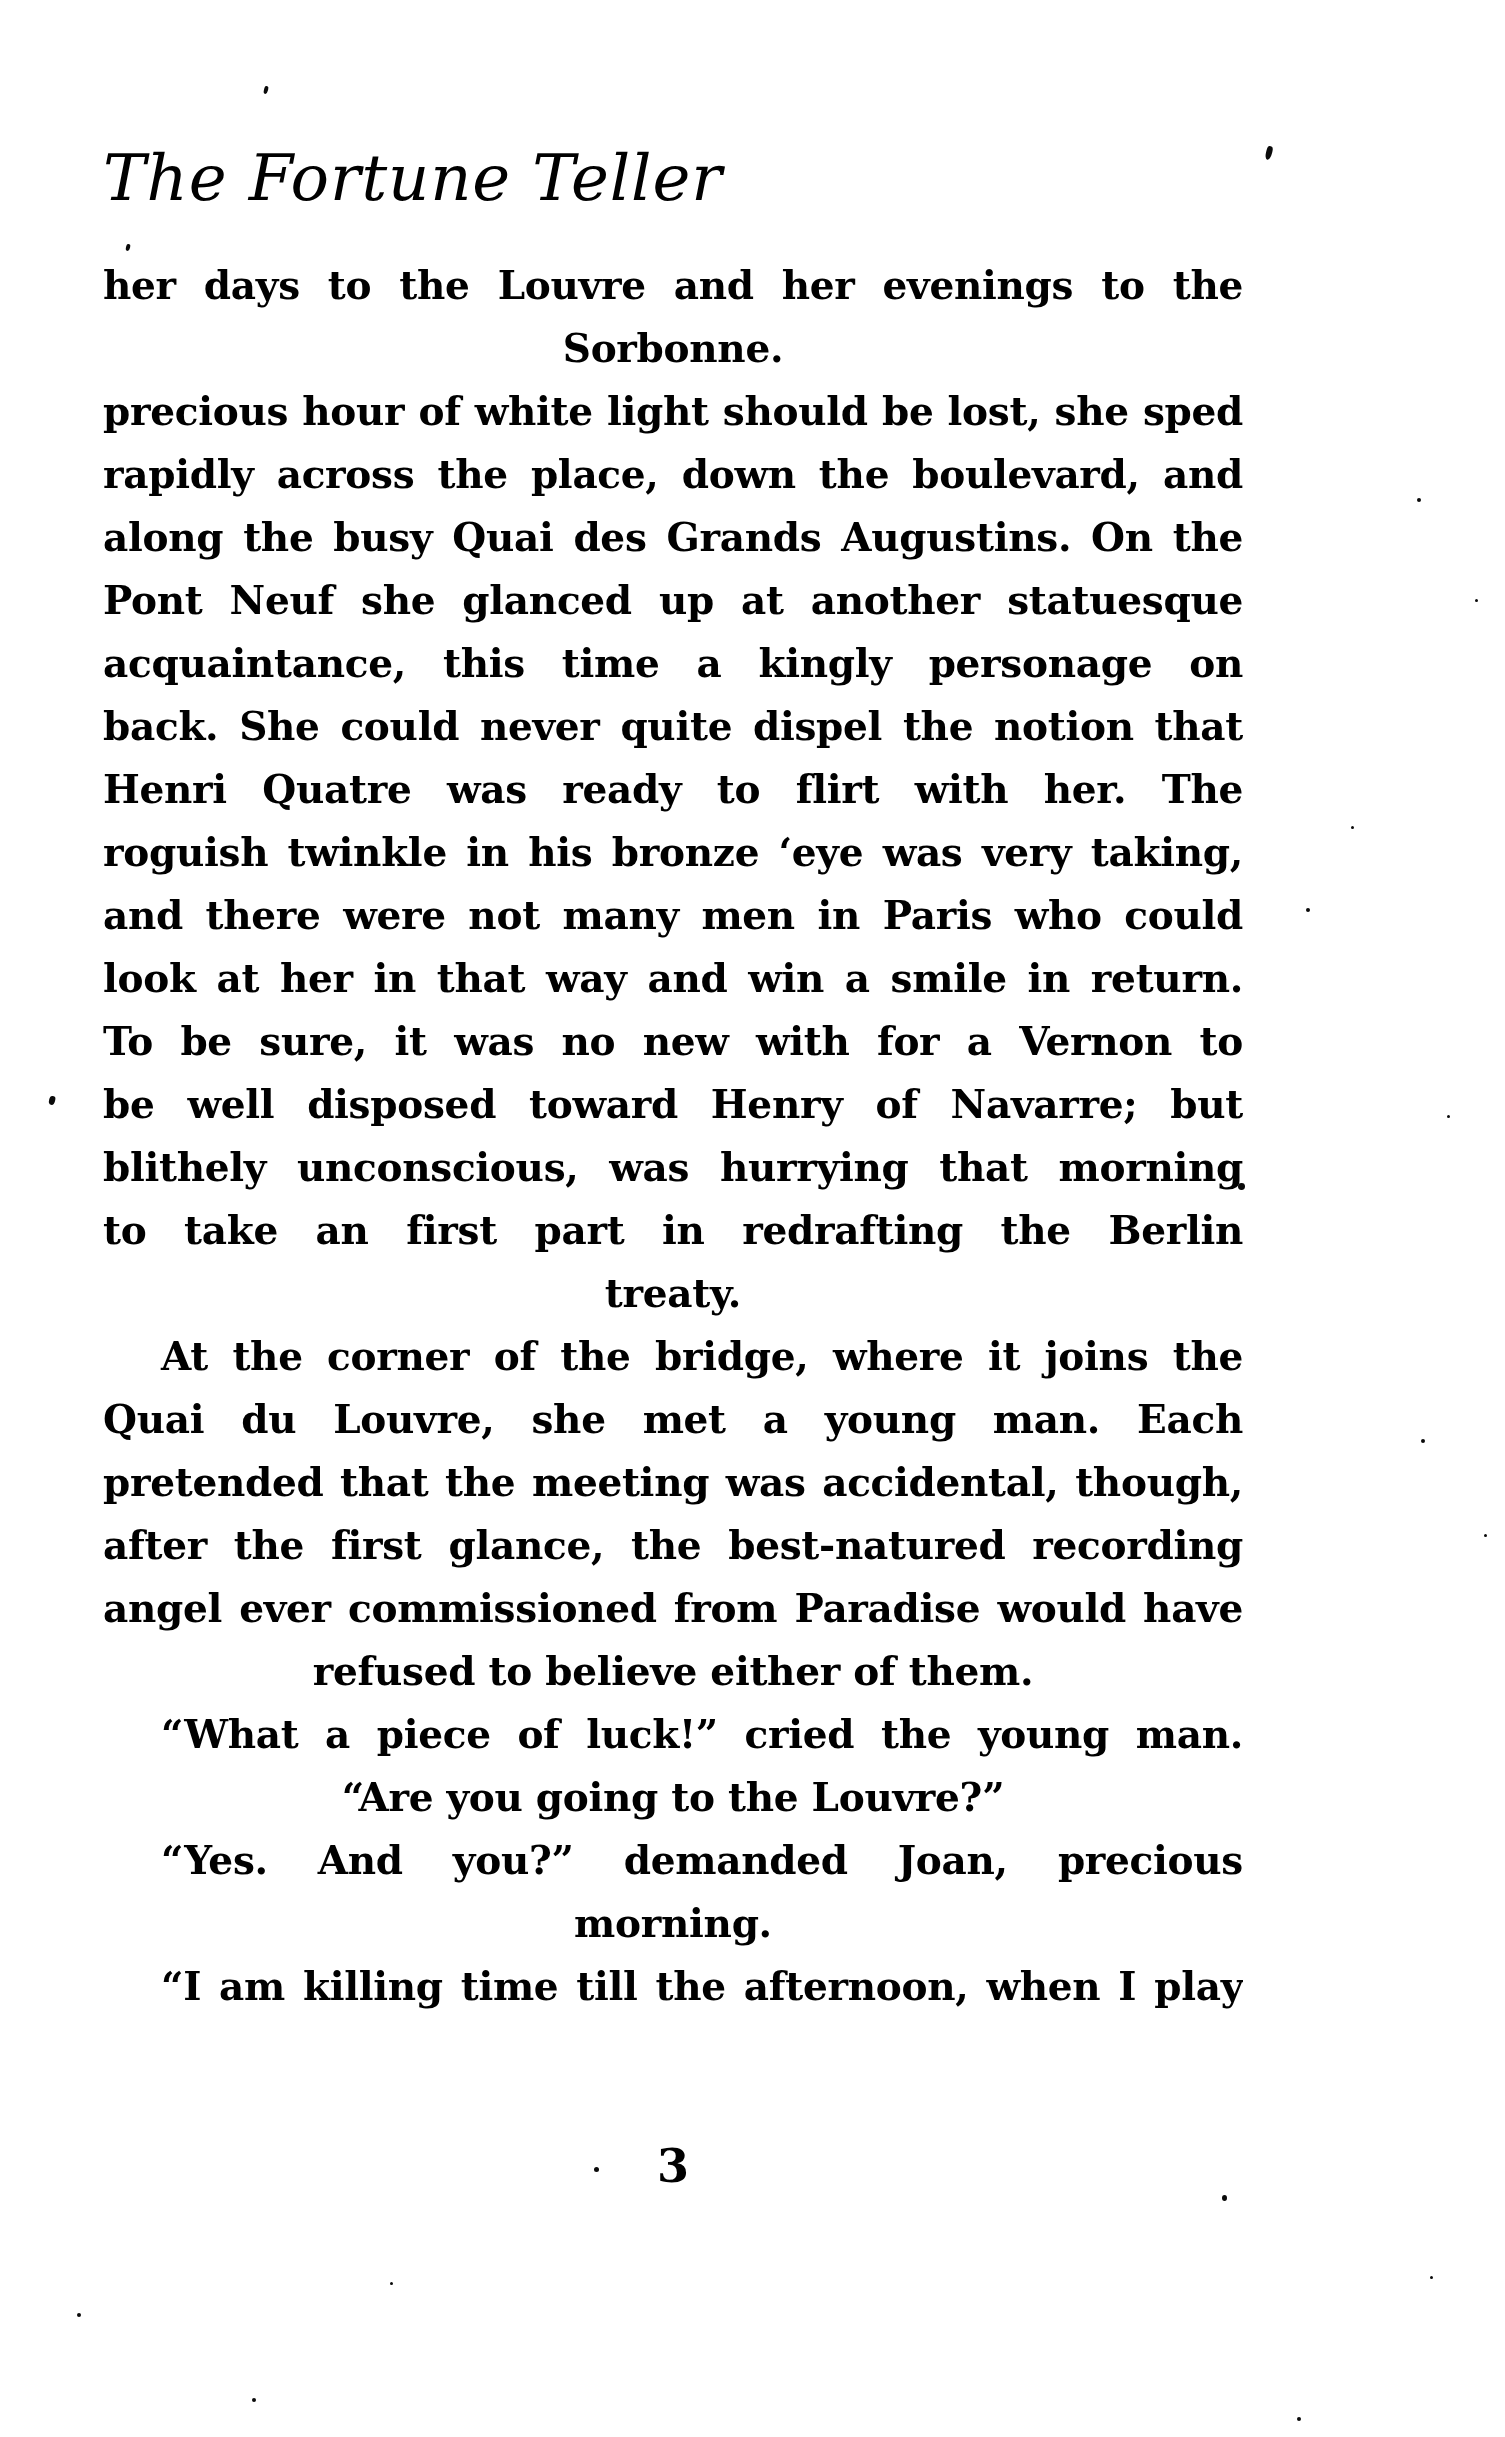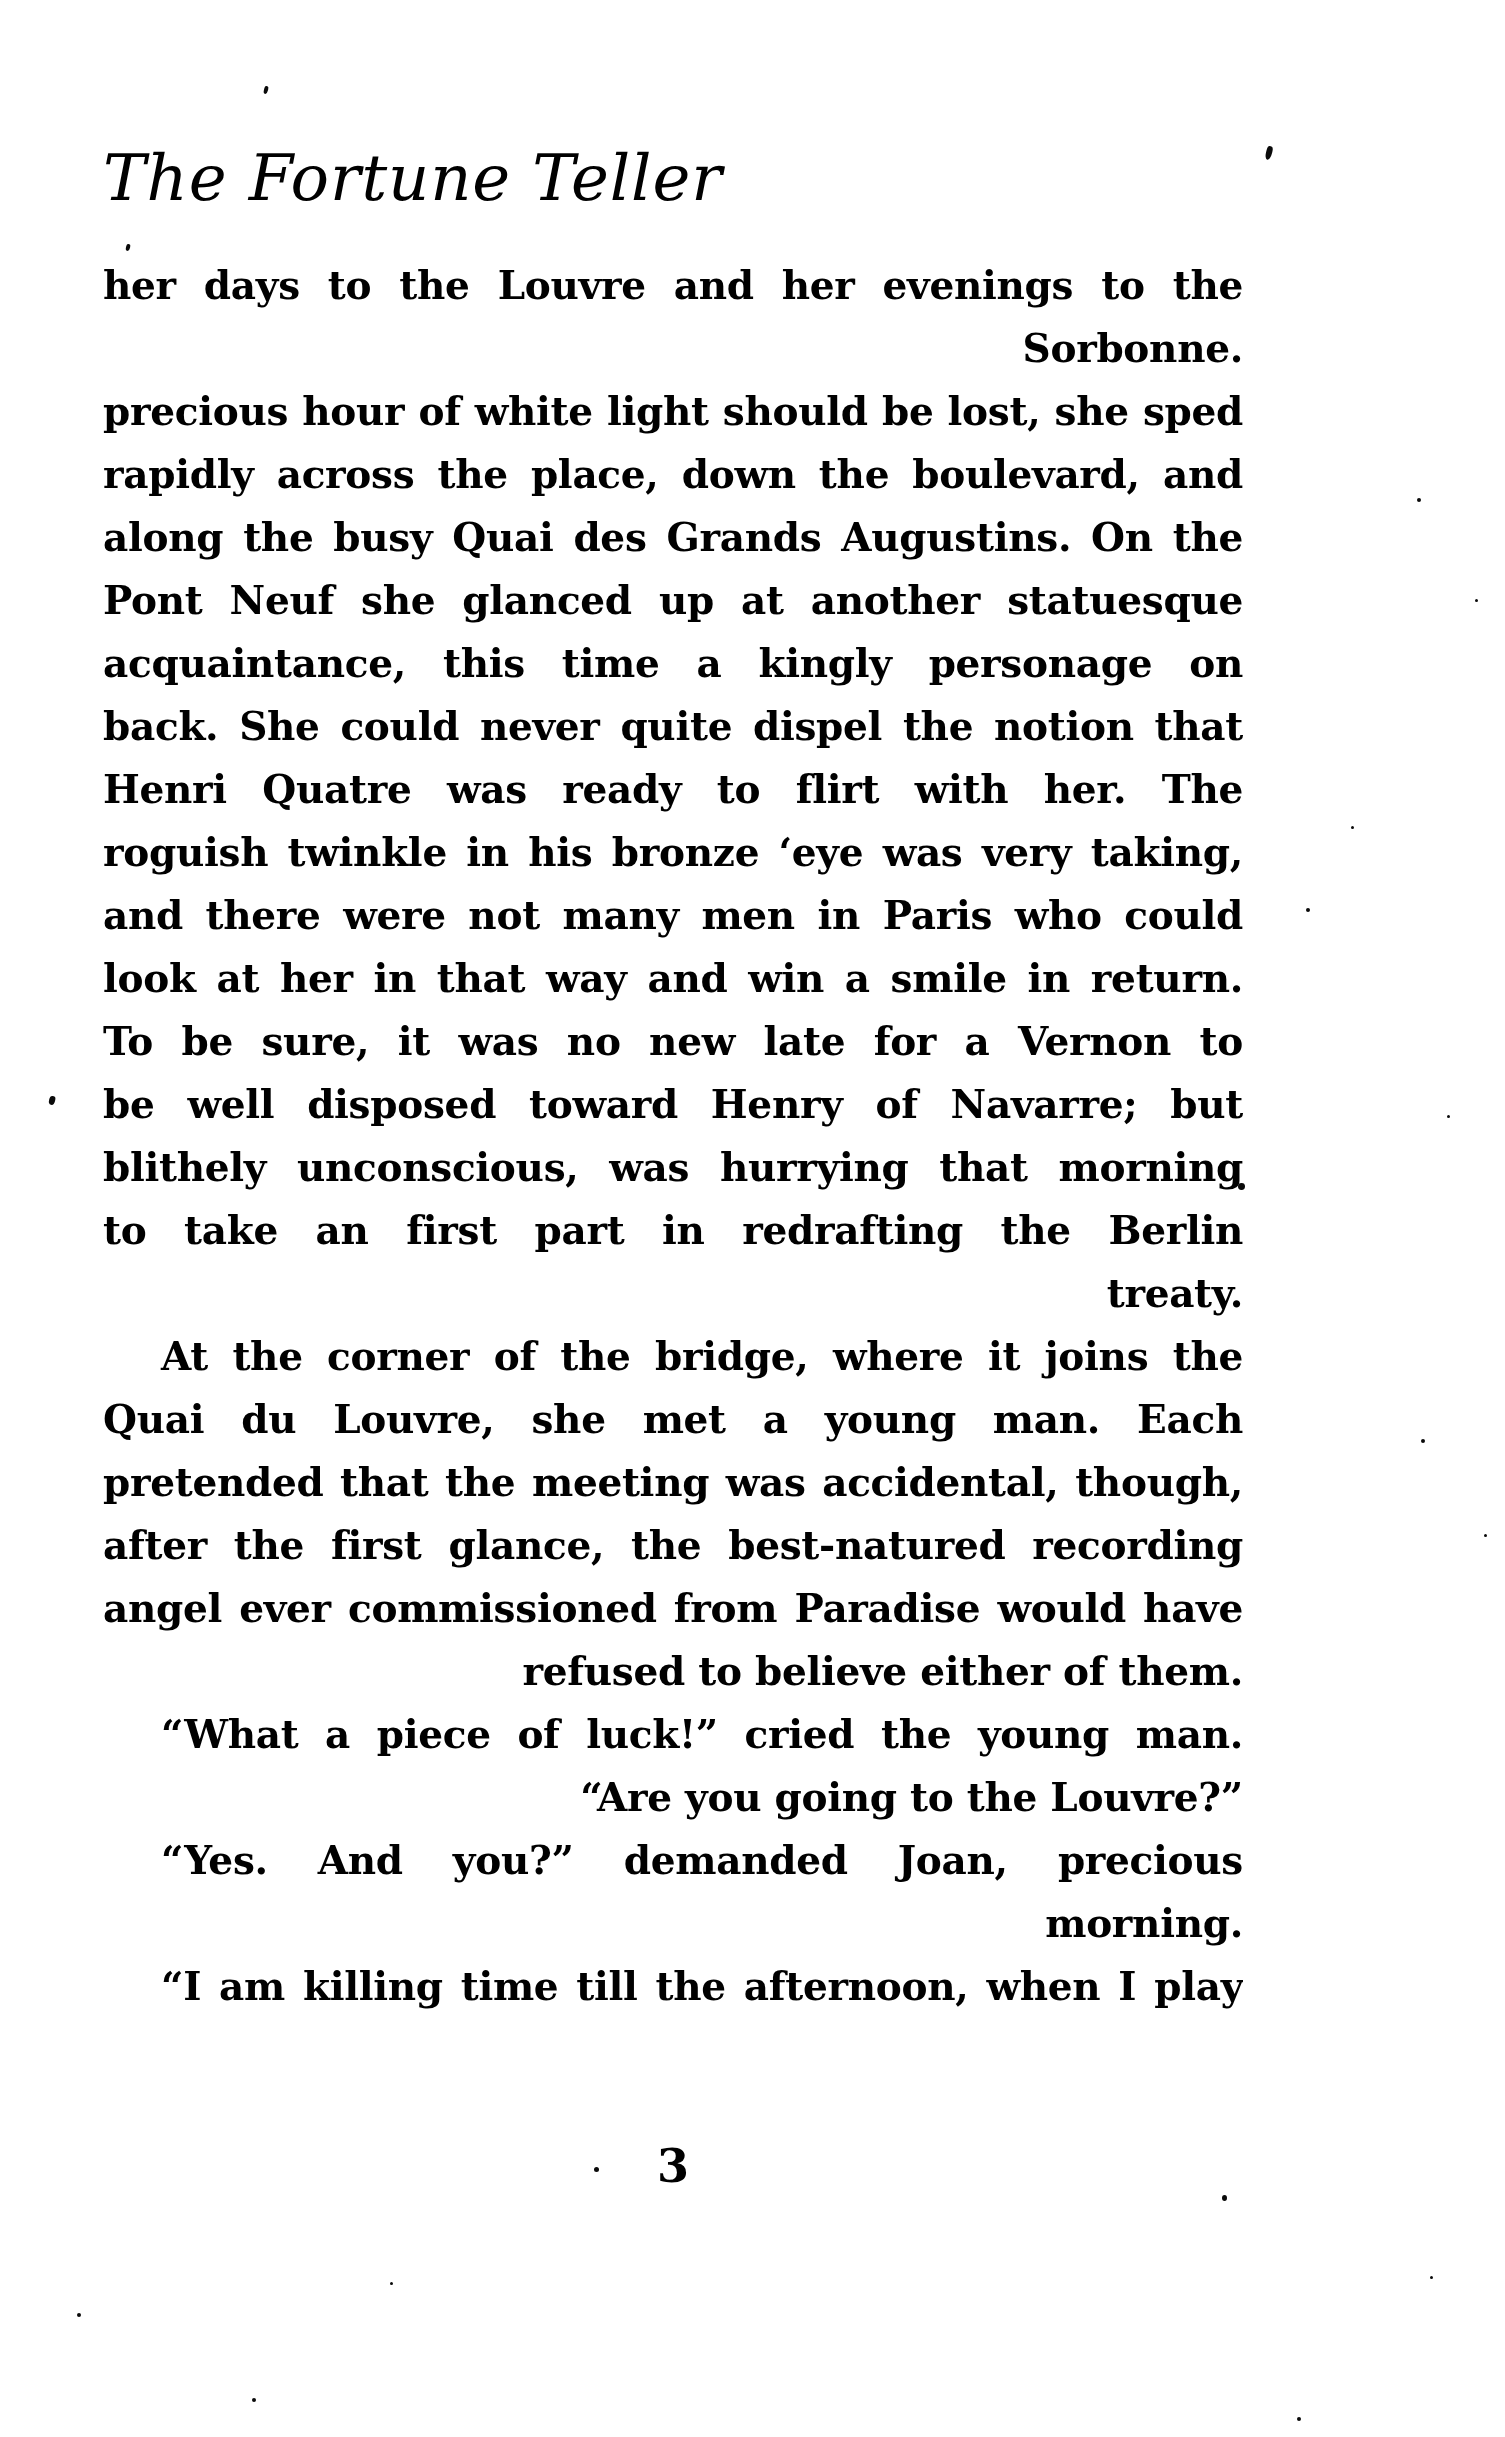--- a/index.html
+++ b/index.html
@@ -36,21 +36,21 @@
     top: 254px;
     width: 1140px;
     font-weight: bold;
   }
   .line {
     height: 63px;
     line-height: 63px;
     font-size: 39px;
     letter-spacing: -0.3px;
     overflow: hidden;
-    text-align: right;
+    text-align: center;
     white-space: normal;
   }
   .line.j {
     text-align: justify;
   }
   .line.j::after {
     content: "";
     display: inline-block;
     width: 100%;
     height: 0;
@@ -91,21 +91,21 @@
       <div class="line j">precious hour of white light should be lost, she sped</div>
       <div class="line j">rapidly across the place, down the boulevard, and</div>
       <div class="line j">along the busy Quai des Grands Augustins.  On the</div>
       <div class="line j">Pont Neuf she glanced up at another statuesque</div>
       <div class="line j">acquaintance, this time a kingly personage on horse-</div>
       <div class="line j">back.  She could never quite dispel the notion that</div>
       <div class="line j">Henri Quatre was ready to flirt with her.  The</div>
       <div class="line j">roguish twinkle in his bronze ‘eye was very taking,</div>
       <div class="line j">and there were not many men in Paris who could</div>
       <div class="line j">look at her in that way and win a smile in return.</div>
-      <div class="line j">To be sure, it was no new late for a Vernon to</div>
+      <div class="line j">To be sure, it was no new with for a Vernon to</div>
       <div class="line j">be well disposed toward Henry of Navarre; but</div>
       <div class="line j">blithely unconscious, was hurrying that morning</div>
       <div class="line j">to take an first part in redrafting the Berlin</div>
       <div class="line">treaty.</div>
       <div class="line j indent">At the corner of the bridge, where it joins the</div>
       <div class="line j">Quai du Louvre, she met a young man.  Each</div>
       <div class="line j">pretended that the meeting was accidental, though,</div>
       <div class="line j">after the first glance, the best-natured recording</div>
       <div class="line j">angel ever commissioned from Paradise would have</div>
       <div class="line">refused to believe either of them.</div>

